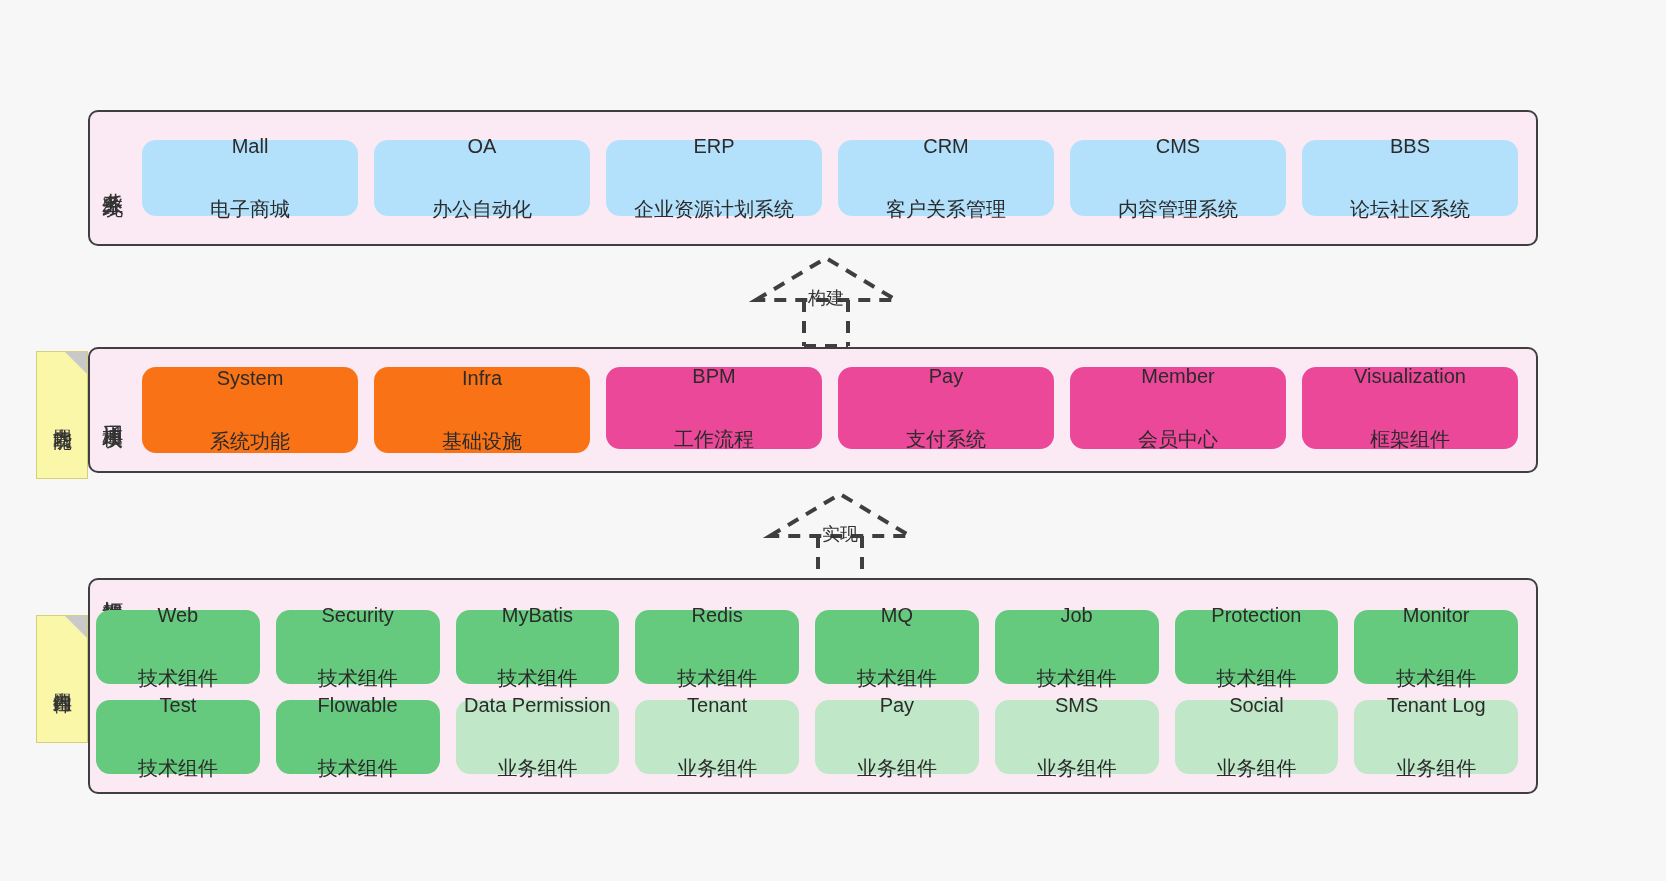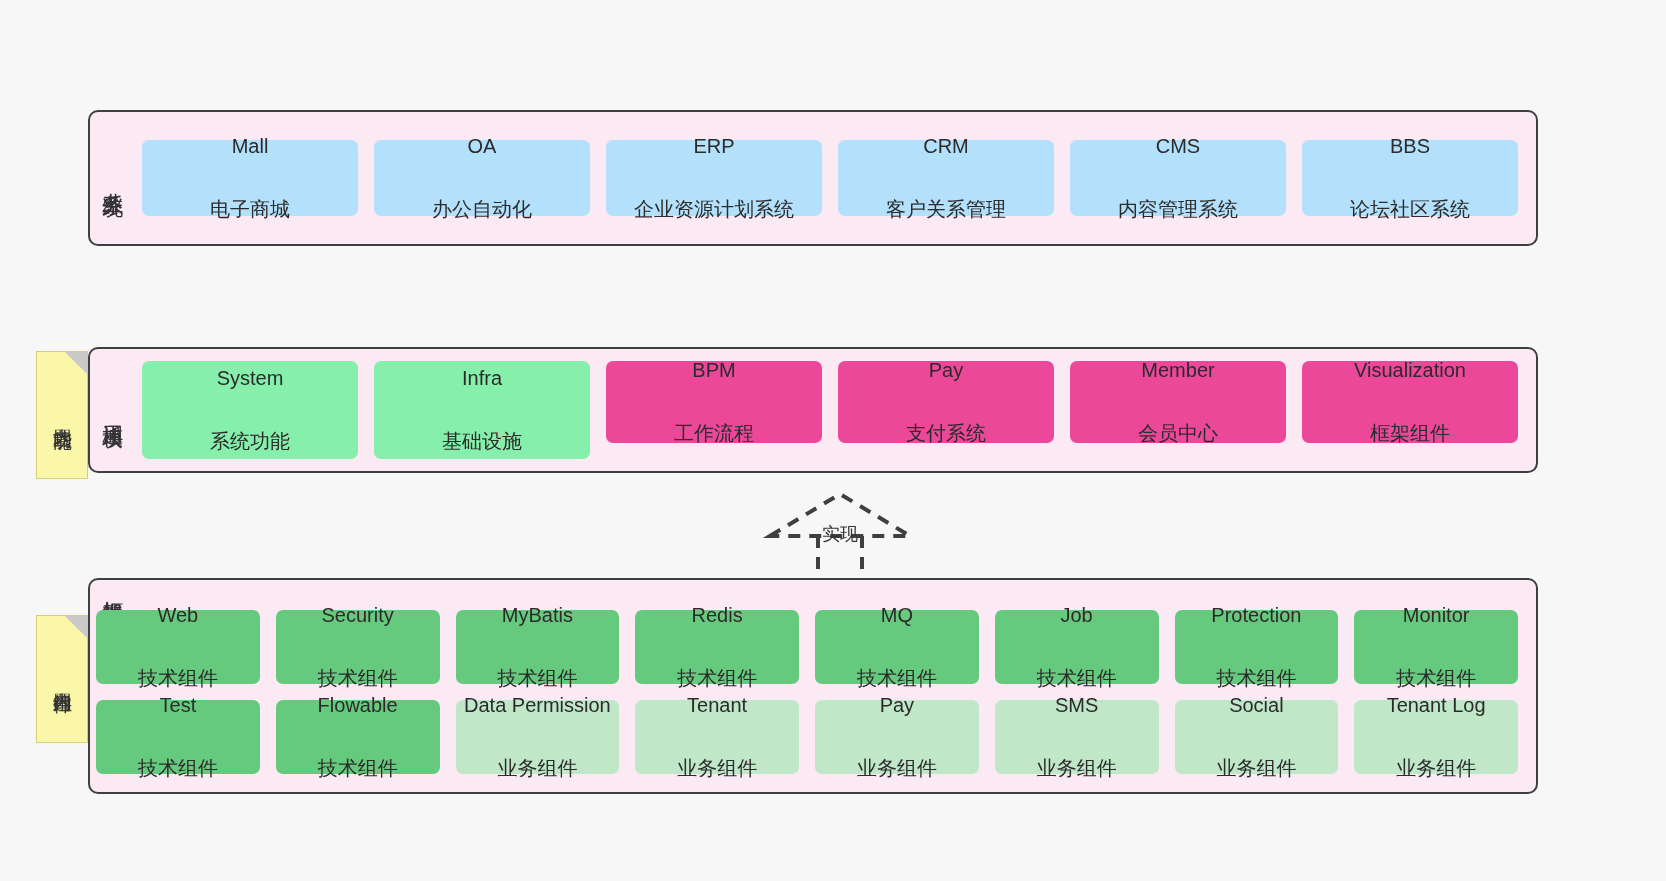--- a/index.html
+++ b/index.html
@@ -60,37 +60,37 @@
   .row {
     display: flex;
     flex-direction: row;
     gap: 16px;
   }
 
   
   .card {
     flex: 1 1 0;
     box-sizing: border-box;
-    border-radius: 7px;
+    border-radius: 14px;
     display: flex;
     flex-direction: column;
     align-items: center;
     justify-content: center;
     text-align: center;
     font-size: 20px;
     line-height: 1.28;
     color: #2b2b2b;
     padding: 6px 8px;
     gap: 37px;
   }
   .card .t1 { display: block; }
   .card .t2 { display: block; }
 
   .c-blue       { background: #b3e0fb; height: 76px; }
-  .c-red-strong { background: #86efac; height: 98px; }
+  .c-red-strong { background: #f97316; height: 86px; }
   .c-red-light  { background: #ec4899; height: 82px; }
   .c-green-strong { background: #66ca7e; height: 74px; }
   .c-green-light  { background: #bfe7c8; height: 74px; }
 
   
   .note {
     position: absolute;
     box-sizing: border-box;
     width: 52px;
     background: #fbf7a8;
@@ -164,20 +164,29 @@
           <span class="t2">内容管理系统</span>
         </div>
         <div class="card c-blue">
           <span class="t1">BBS</span>
           <span class="t2">论坛社区系统</span>
         </div>
       </div>
     </div>
   </div>
 
+  <div class="connector" style="left:736px; top:252px;">
+    <svg width="180" height="96" viewBox="0 0 180 96" fill="none">
+      <path d="M20 48 L90 6 L160 48 Z" stroke="#3f3f3f" stroke-width="4" stroke-dasharray="12 9" fill="#f7f7f7"></path>
+      <path d="M68 48 L68 94" stroke="#3f3f3f" stroke-width="4" stroke-dasharray="12 9"></path>
+      <path d="M112 48 L112 94" stroke="#3f3f3f" stroke-width="4" stroke-dasharray="12 9"></path>
+      <path d="M68 94 L112 94" stroke="#3f3f3f" stroke-width="4" stroke-dasharray="12 9"></path>
+    </svg>
+    <div class="conn-label" style="bottom:38px;">构建</div>
+  </div>
 
   <div class="note" style="left:36px; top:351px; height:128px;">
     <span class="fold"></span>
     <span>内置功能</span>
   </div>
 
   <div class="layer" id="layer-common" style="left:88px; top:347px; width:1450px; height:126px;">
     <div class="layer-title">通用模块</div>
     <div class="layer-body">
       <div class="row">

